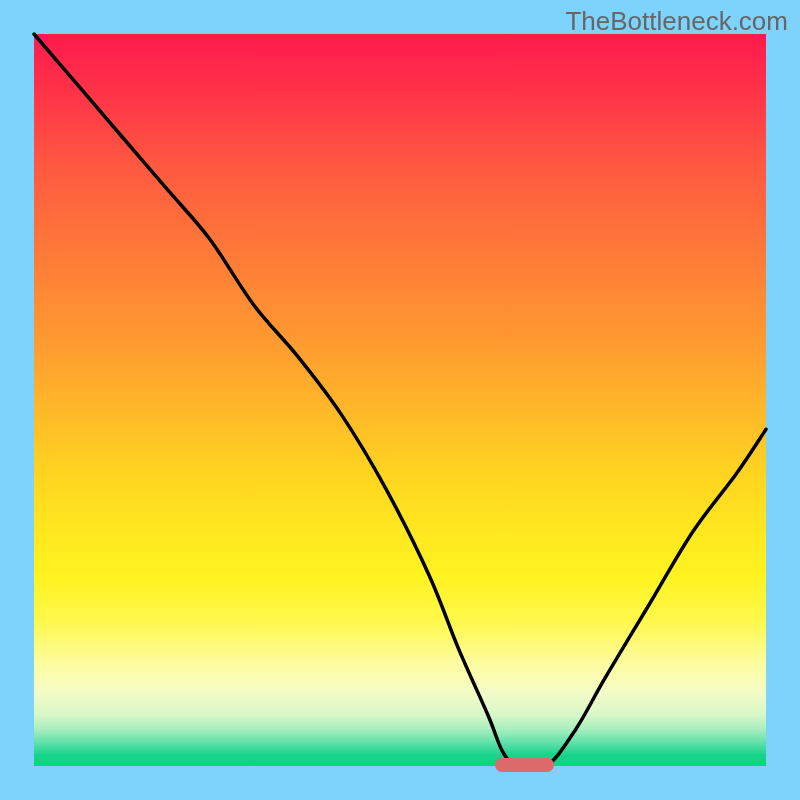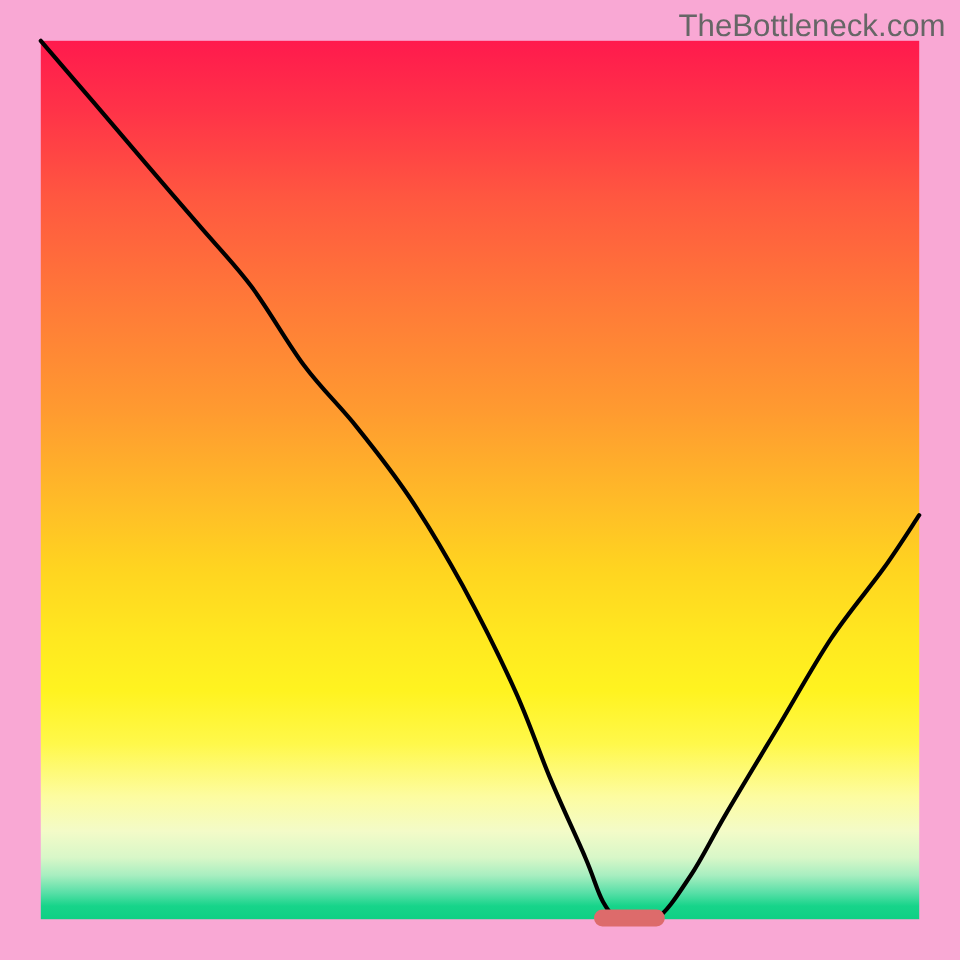--- a/index.html
+++ b/index.html
@@ -7,21 +7,21 @@
     padding: 0;
     width: 800px;
     height: 800px;
     background: #000;
     overflow: hidden;
   }
   .frame {
     position: relative;
     width: 800px;
     height: 800px;
-    background: #f9a8d4;
+    background: #7dd3fc;
   }
   .watermark {
     position: absolute;
     top: 6px;
     right: 12px;
     color: #666;
     font-family: Arial, sans-serif;
     font-size: 26px;
     z-index: 5;
   }

